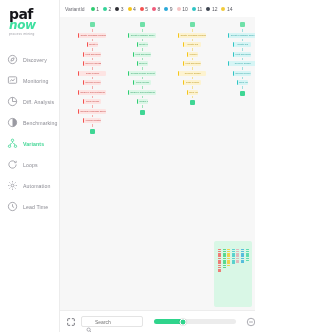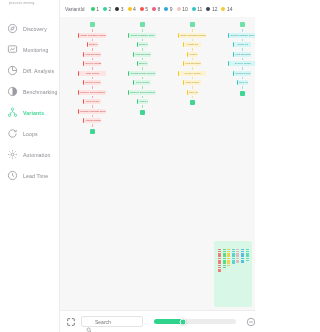--- a/index.html
+++ b/index.html
@@ -164,20 +164,24 @@
     box-shadow: 0 0 1px rgba(0,0,0,.25);
   }
   .spacer { flex: 1; }
 </style>
 </head>
 <body>
 
 <div id="app">
 
   <aside id="sidebar">
+    <div class="logo-wrap">
+      <div class="logo-paf">paf</div>
+      <div class="logo-now">now</div>
+    </div>
     <div class="logo-sub">process mining</div>
 
     <nav class="nav">
 
       <div class="nav-item">
         <span class="nav-icon">
           <svg viewBox="0 0 24 24" width="11" height="11" fill="none" stroke="#9a9aa2" stroke-width="1.8">
             <circle cx="12" cy="12" r="9"></circle>
               <path d="M15.5 8.5 10 10l-1.5 5.5L14 14z"></path>
           </svg>

